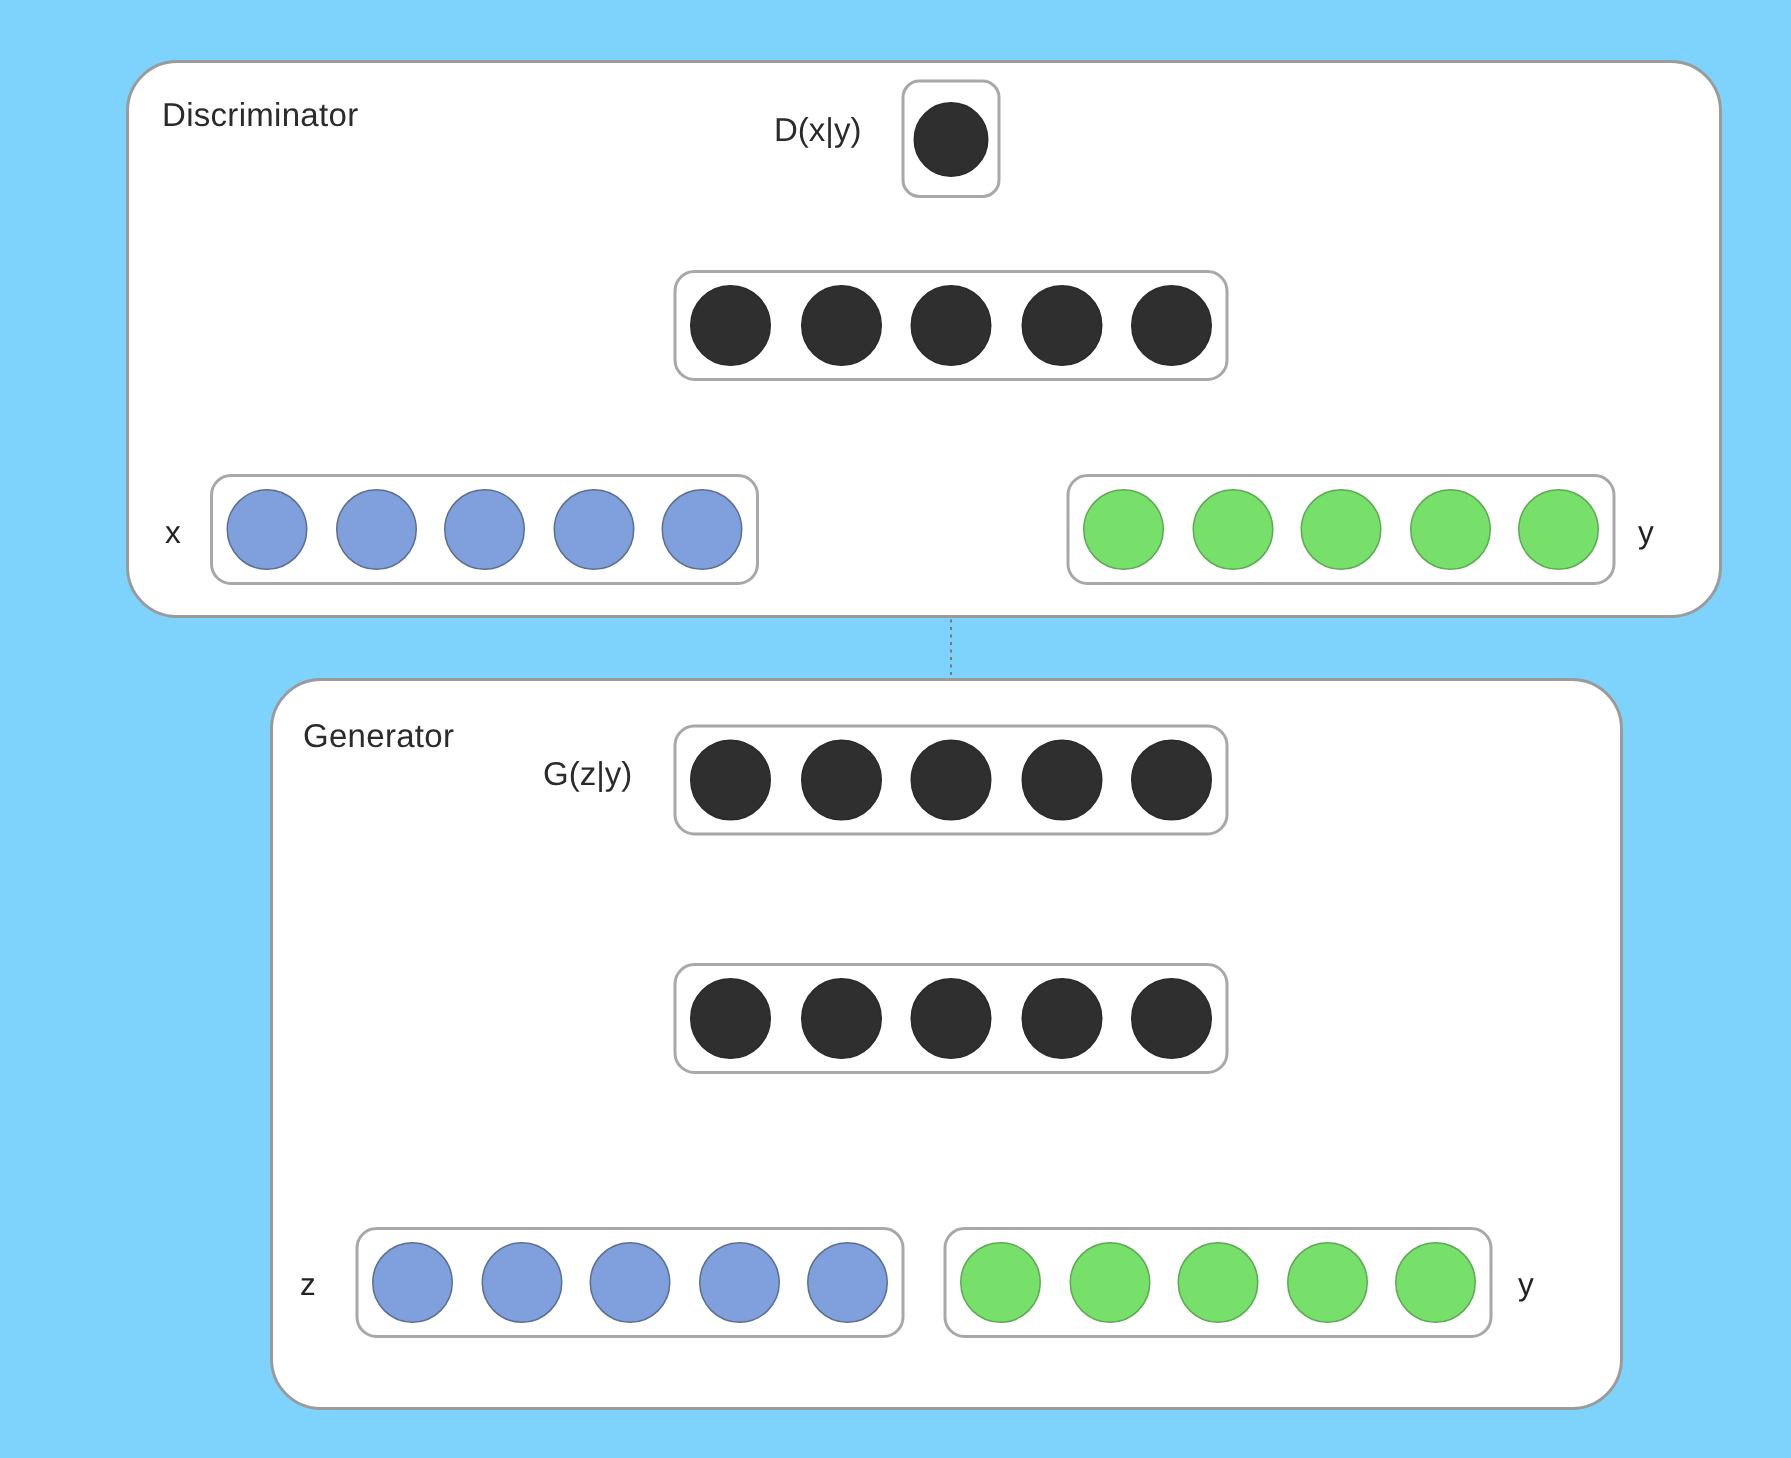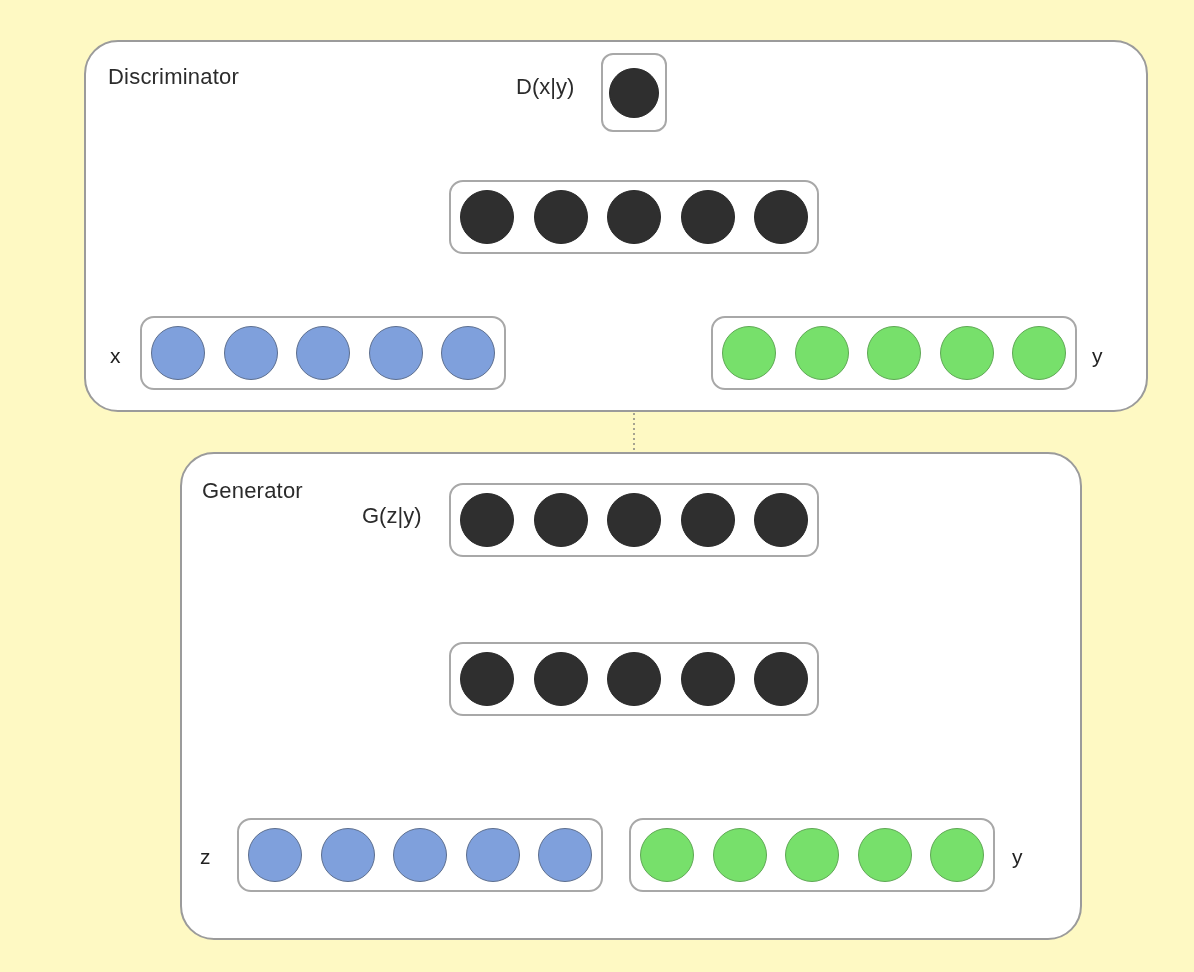--- a/index.html
+++ b/index.html
@@ -7,21 +7,21 @@
     padding: 0;
     background: #ffffff;
   }
   body {
     font-family: "Liberation Sans", sans-serif;
   }
   #canvas {
     position: relative;
     width: 1194px;
     height: 972px;
-    background: #fef9c3;
+    background: #7dd3fc;
     overflow: hidden;
   }
   
   .panel {
     position: absolute;
     border: 2px solid #9b9b9b;
     border-radius: 34px;
     background: #ffffff;
     box-sizing: border-box;
   }

